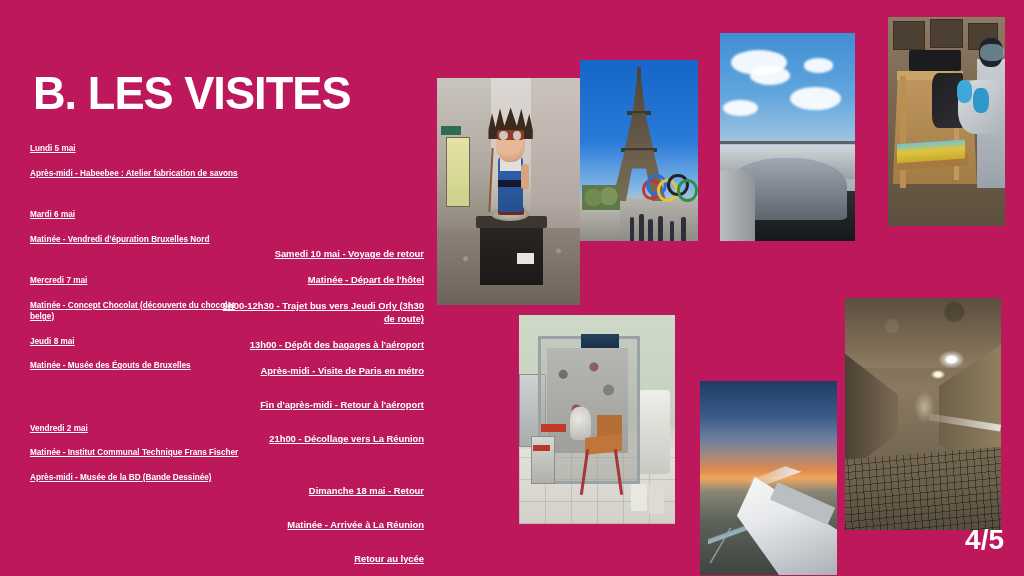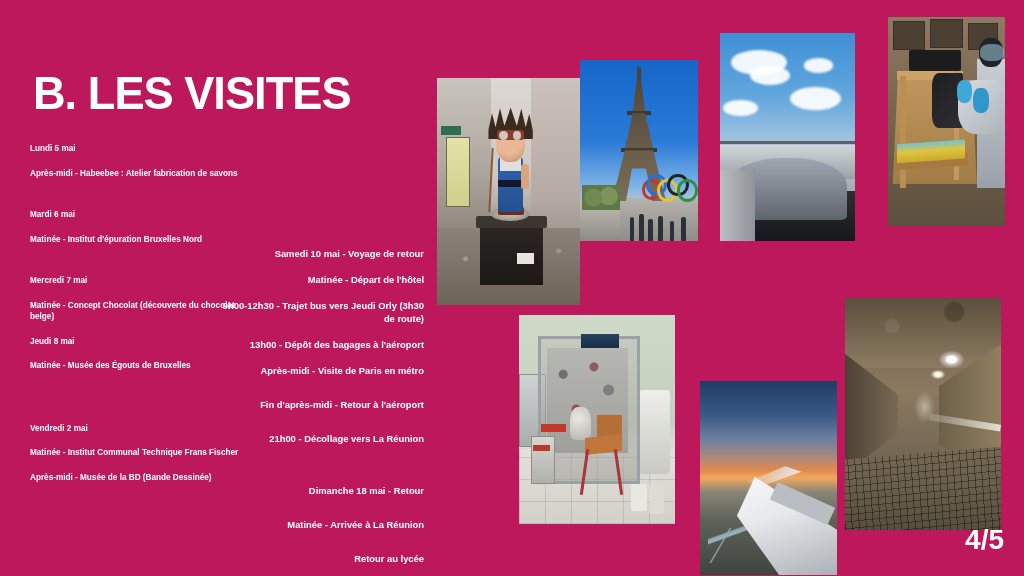--- a/index.html
+++ b/index.html
@@ -50,20 +50,21 @@
   #col-center {
     left: 222px;
     top: 247px;
     width: 202px;
     font-size: 9.4px;
     line-height: 13px;
     text-align: right;
   }
   .entry {
     margin: 0 0 0 0;
+    text-decoration: underline;
   }
 
   .gap-xl { height: 30px; }
   .gap-lg { height: 21px; }
   .gap-md { height: 13px; }
   .gap-sm { height: 9px; }
 
   
   .photo {
     position: absolute;
@@ -485,21 +486,21 @@
 
   <div id="slide-title">B. LES VISITES</div>
 
   <div id="col-left" class="col">
     <div class="entry">Lundi 5 mai</div>
     <div class="gap-md"></div>
     <div class="entry">Après-midi - Habeebee : Atelier fabrication de savons</div>
     <div class="gap-xl"></div>
     <div class="entry">Mardi 6 mai</div>
     <div class="gap-md"></div>
-    <div class="entry">Matinée - Institut d'épuration Bruxelles Nord</div>
+    <div class="entry">Matinée - Vendredi d'épuration Bruxelles Nord</div>
     <div class="gap-xl"></div>
     <div class="entry">Mercredi 7 mai</div>
     <div class="gap-md"></div>
     <div class="entry">Matinée - Concept Chocolat (découverte du chocolat belge)</div>
     <div class="gap-md"></div>
     <div class="entry">Jeudi 8 mai</div>
     <div class="gap-md"></div>
     <div class="entry">Matinée - Musée des Égouts de Bruxelles</div>
     <div class="gap-xl"></div>
     <div class="gap-lg"></div>

